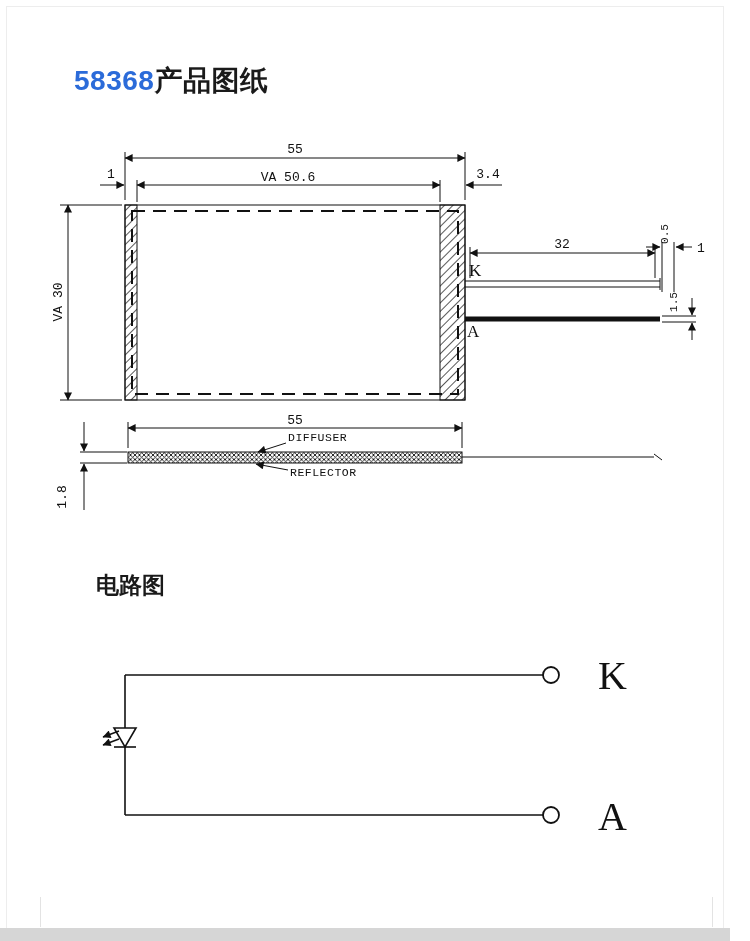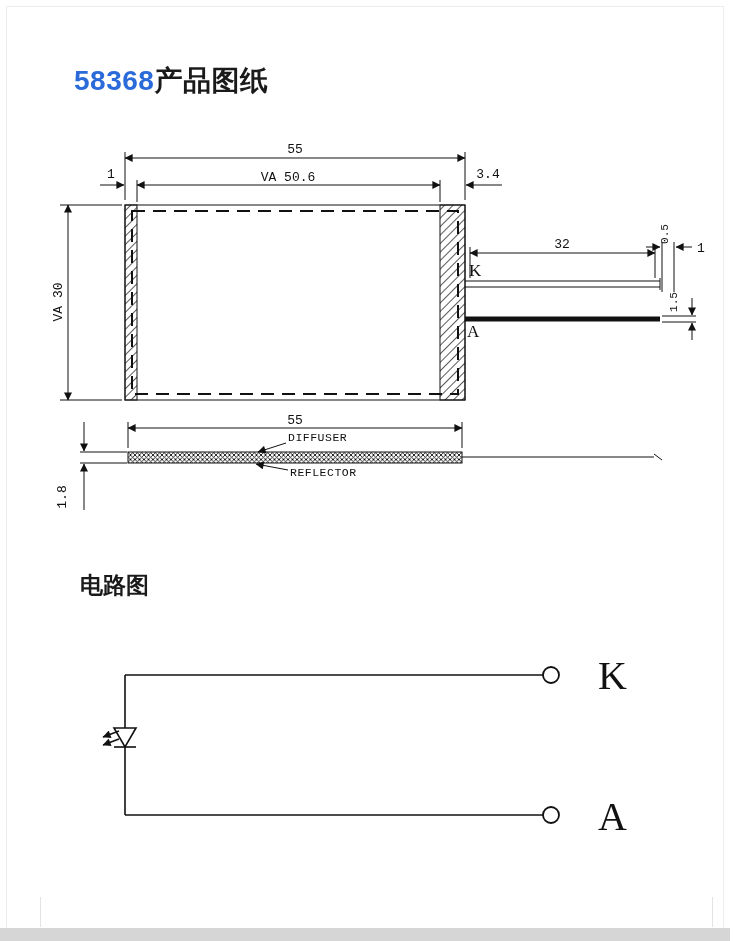--- a/index.html
+++ b/index.html
@@ -7,21 +7,21 @@
     position:relative; width:730px; height:941px; background:#fff;
     overflow:hidden; font-family:"Liberation Sans", sans-serif; color:#111;
   }
   .frame { position:absolute; inset:6px; border:1px solid #ededed; pointer-events:none; }
   .bottom-strip { position:absolute; left:0; bottom:0; width:750px; height:13px; background:#d6d6d6; }
   .bottom-box { position:absolute; left:40px; top:897px; width:671px; height:30px;
     border-left:1px solid #e3e3e3; border-right:1px solid #e3e3e3; }
   .title { position:absolute; left:74px; top:62px; font-size:28px; font-weight:bold; letter-spacing:0.5px; }
   .title .part { color:#2b6bd9; }
   .title .name { color:#1a1a1a; }
-  .circuit-heading { position:absolute; left:80px; top:570px; font-size:23px; font-weight:bold; color:#1a1a1a; }
+  .circuit-heading { position:absolute; left:96px; top:570px; font-size:23px; font-weight:bold; color:#1a1a1a; }
   svg { position:absolute; left:0; display:block; }
   .ln { stroke:#111; stroke-width:1; fill:none; }
   .ln2 { stroke:#111; stroke-width:2; fill:none; }
   .lnC { stroke:#111; stroke-width:1.6; fill:none; }
   .t-dim  { font-family:"Liberation Mono", monospace; font-size:13px; fill:#111; }
   .t-dim-s{ font-family:"Liberation Mono", monospace; font-size:11px; fill:#111; }
   .t-lbl  { font-family:"Liberation Mono", monospace; font-size:11.5px; fill:#111; letter-spacing:0.5px; }
   .t-kA   { font-family:"Liberation Serif", serif; font-size:17px; fill:#111; }
   .t-term { font-family:"Liberation Serif", serif; font-size:40px; fill:#111; }
 </style>

